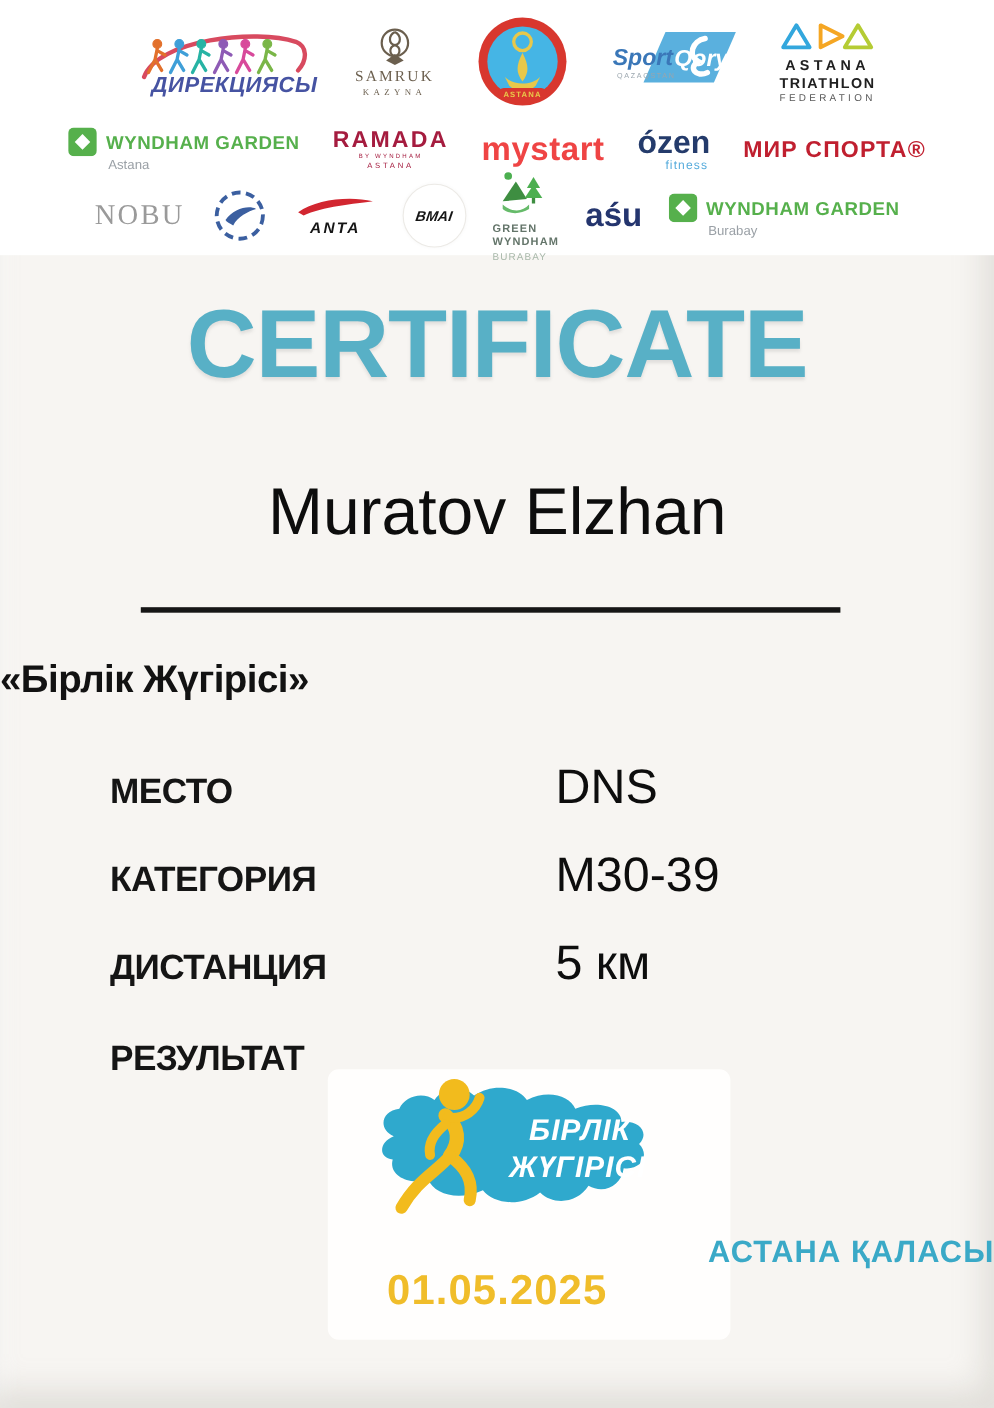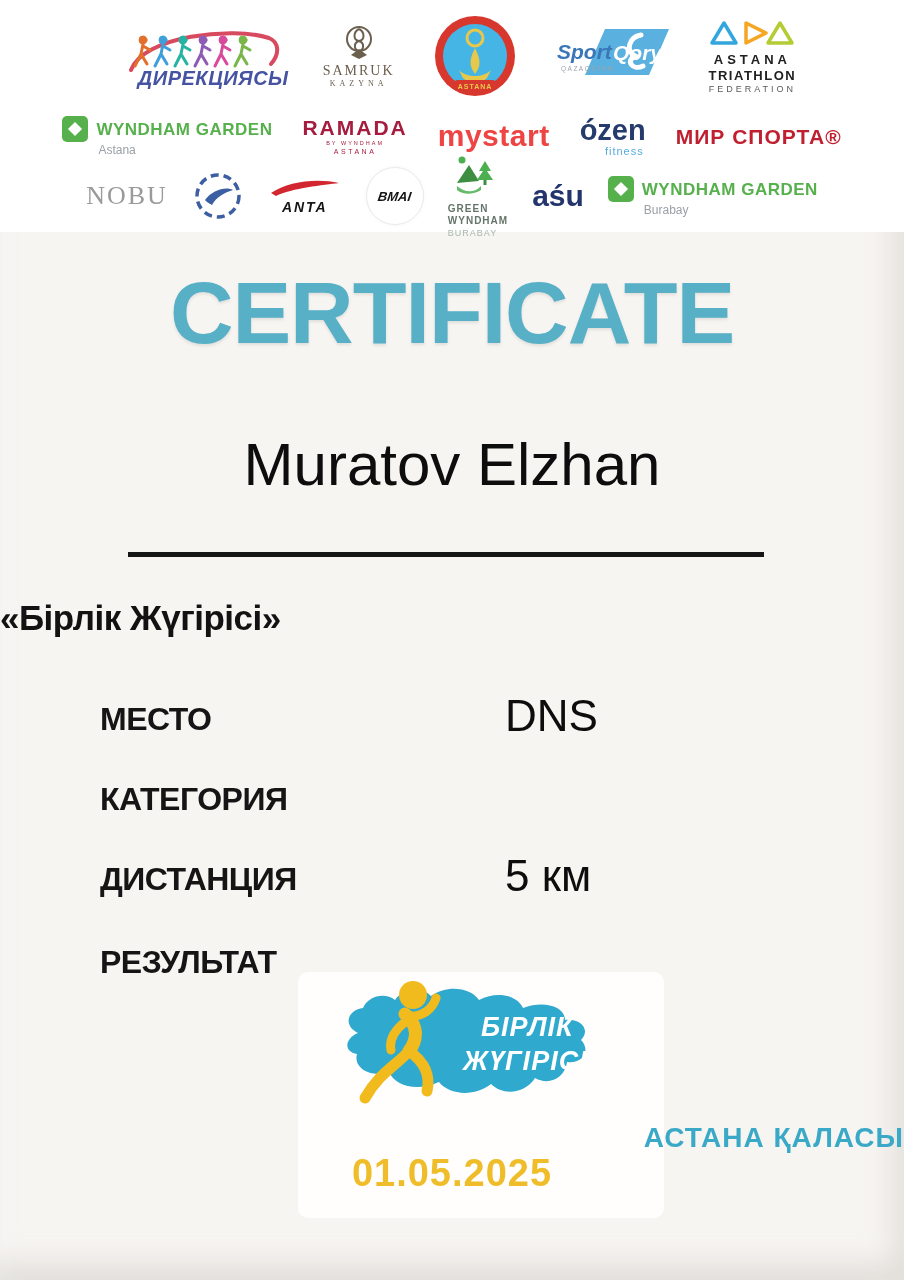--- a/index.html
+++ b/index.html
@@ -249,20 +249,21 @@
 
   <div class="event-name">«Бірлік Жүгірісі»</div>
 
   <div class="fields">
     <div class="frow">
       <span class="flabel">МЕСТО</span>
       <span class="fvalue">DNS</span>
     </div>
     <div class="frow">
       <span class="flabel">КАТЕГОРИЯ</span>
+      <span class="fvalue">M30-39</span>
     </div>
     <div class="frow">
       <span class="flabel">ДИСТАНЦИЯ</span>
       <span class="fvalue">5 км</span>
     </div>
     <div class="frow">
       <span class="flabel">РЕЗУЛЬТАТ</span>
       <span class="fvalue"></span>
     </div>
   </div>

